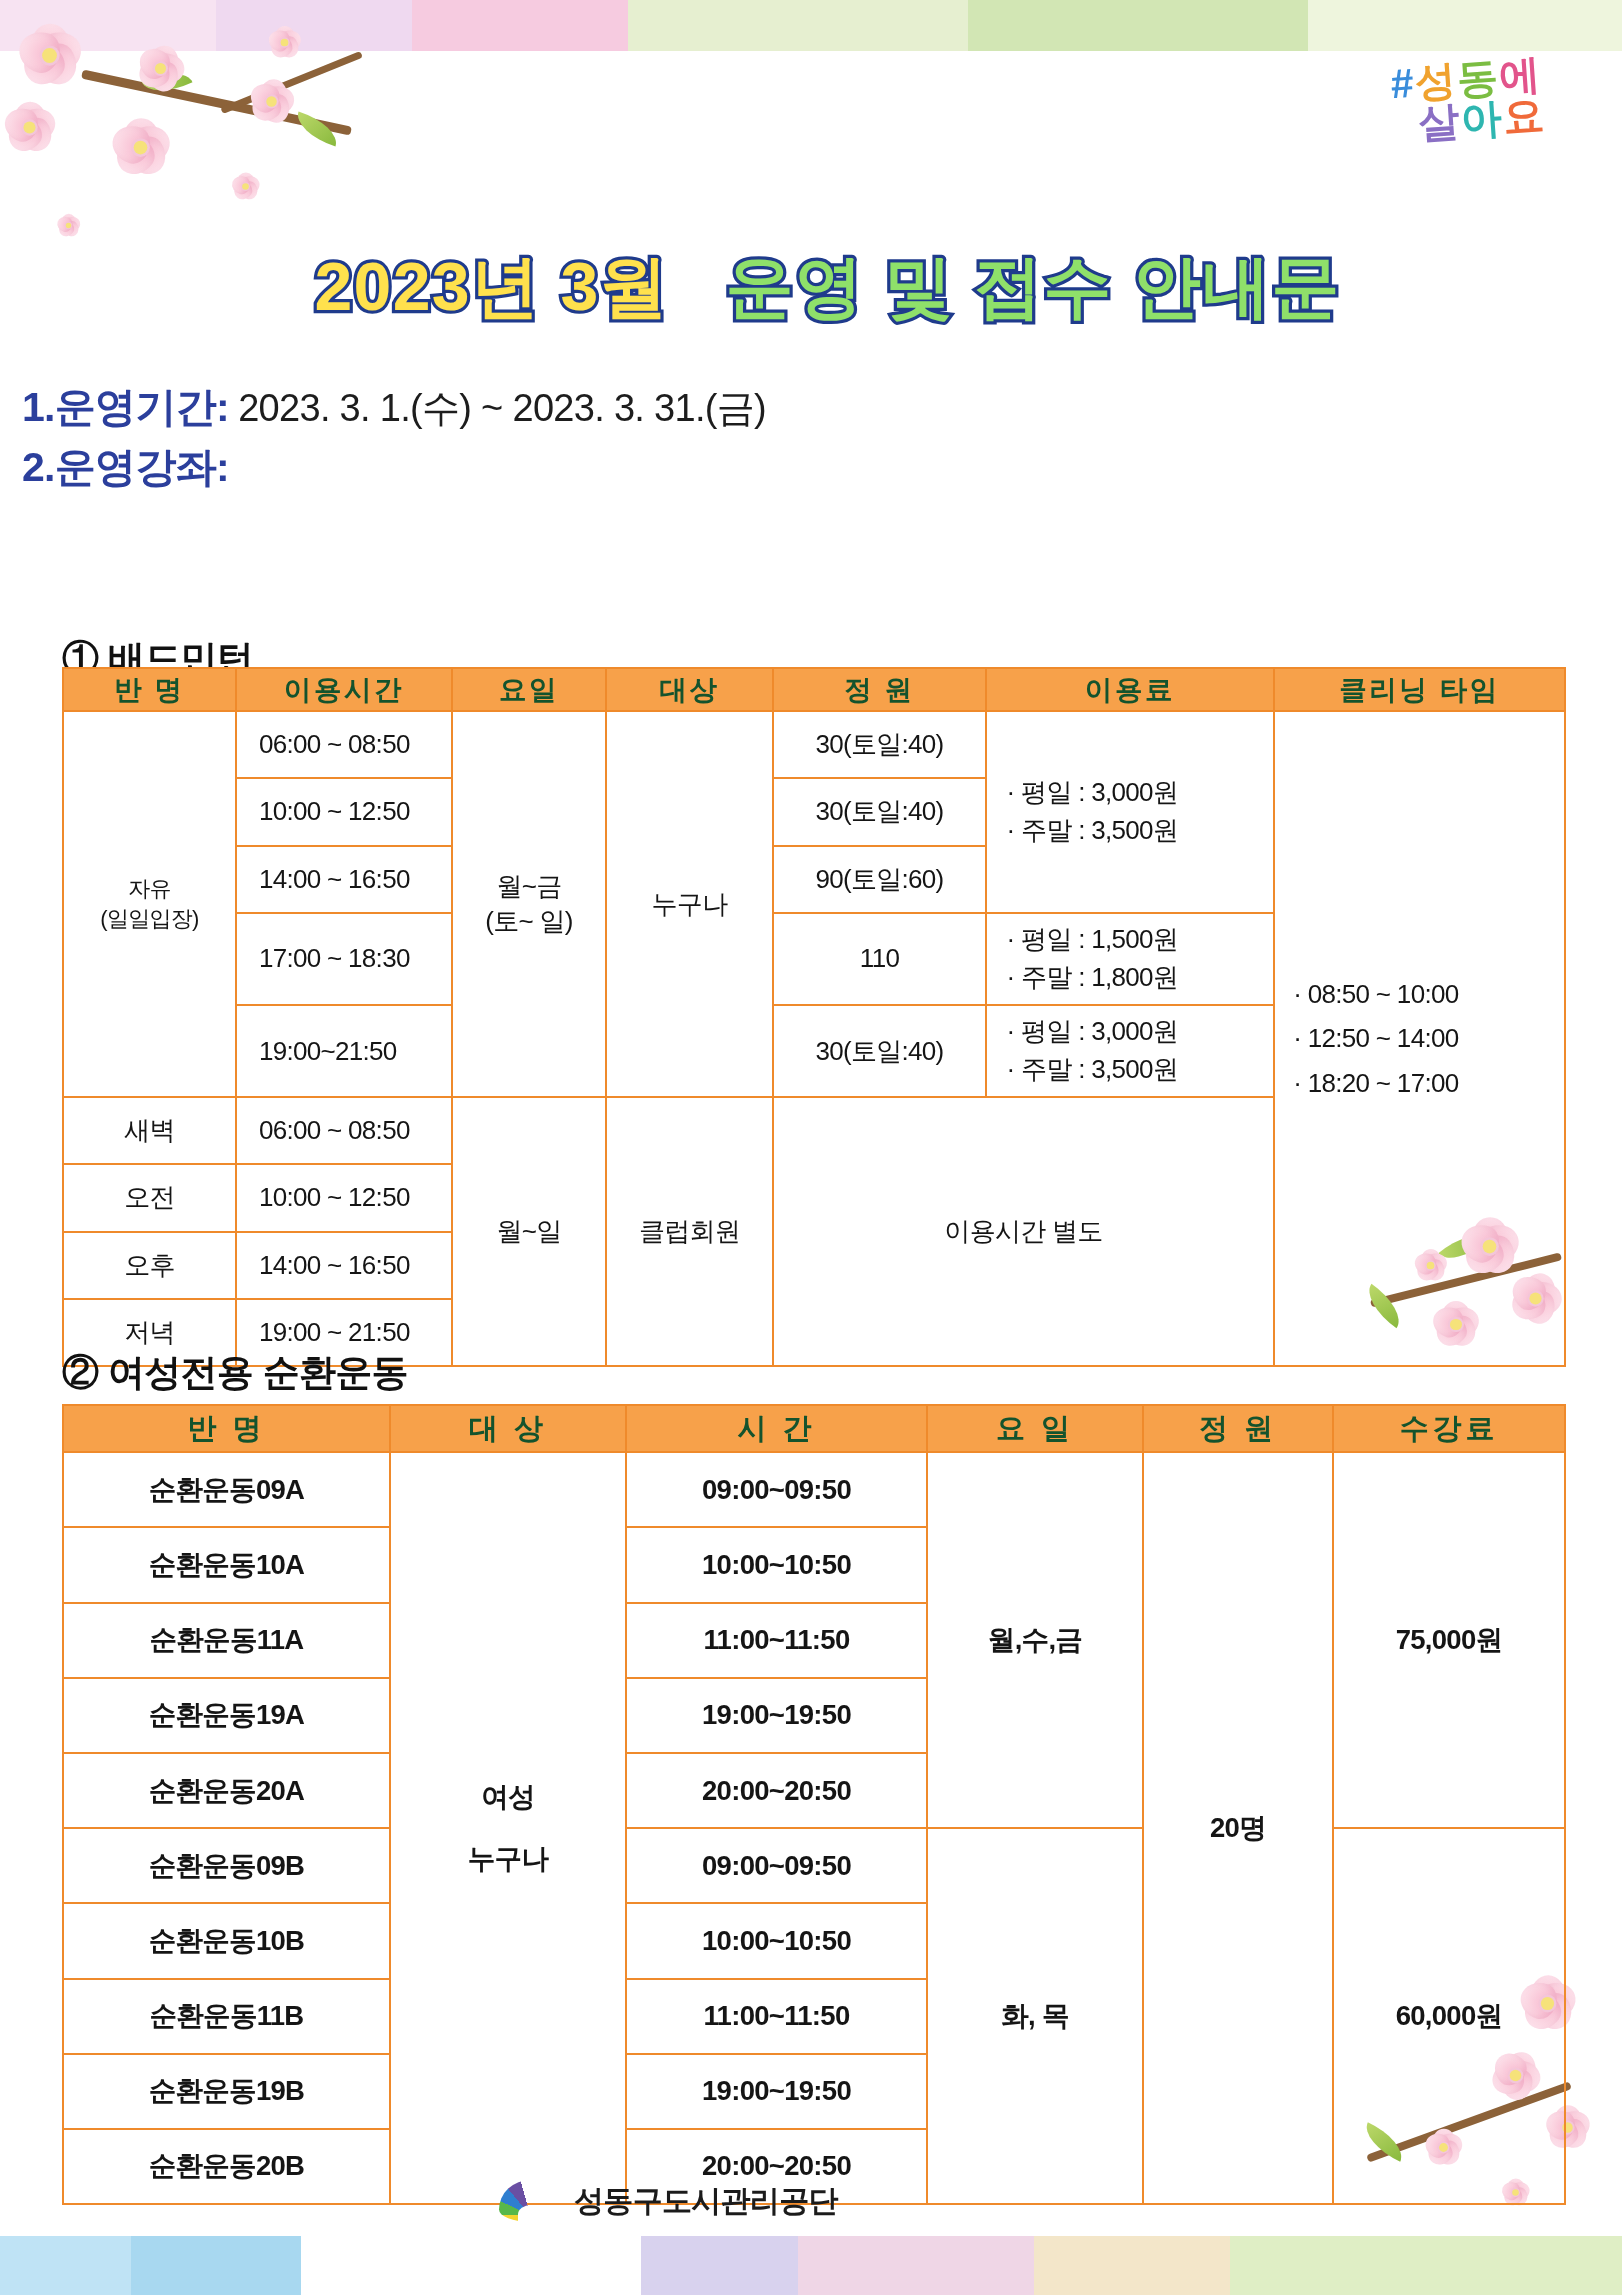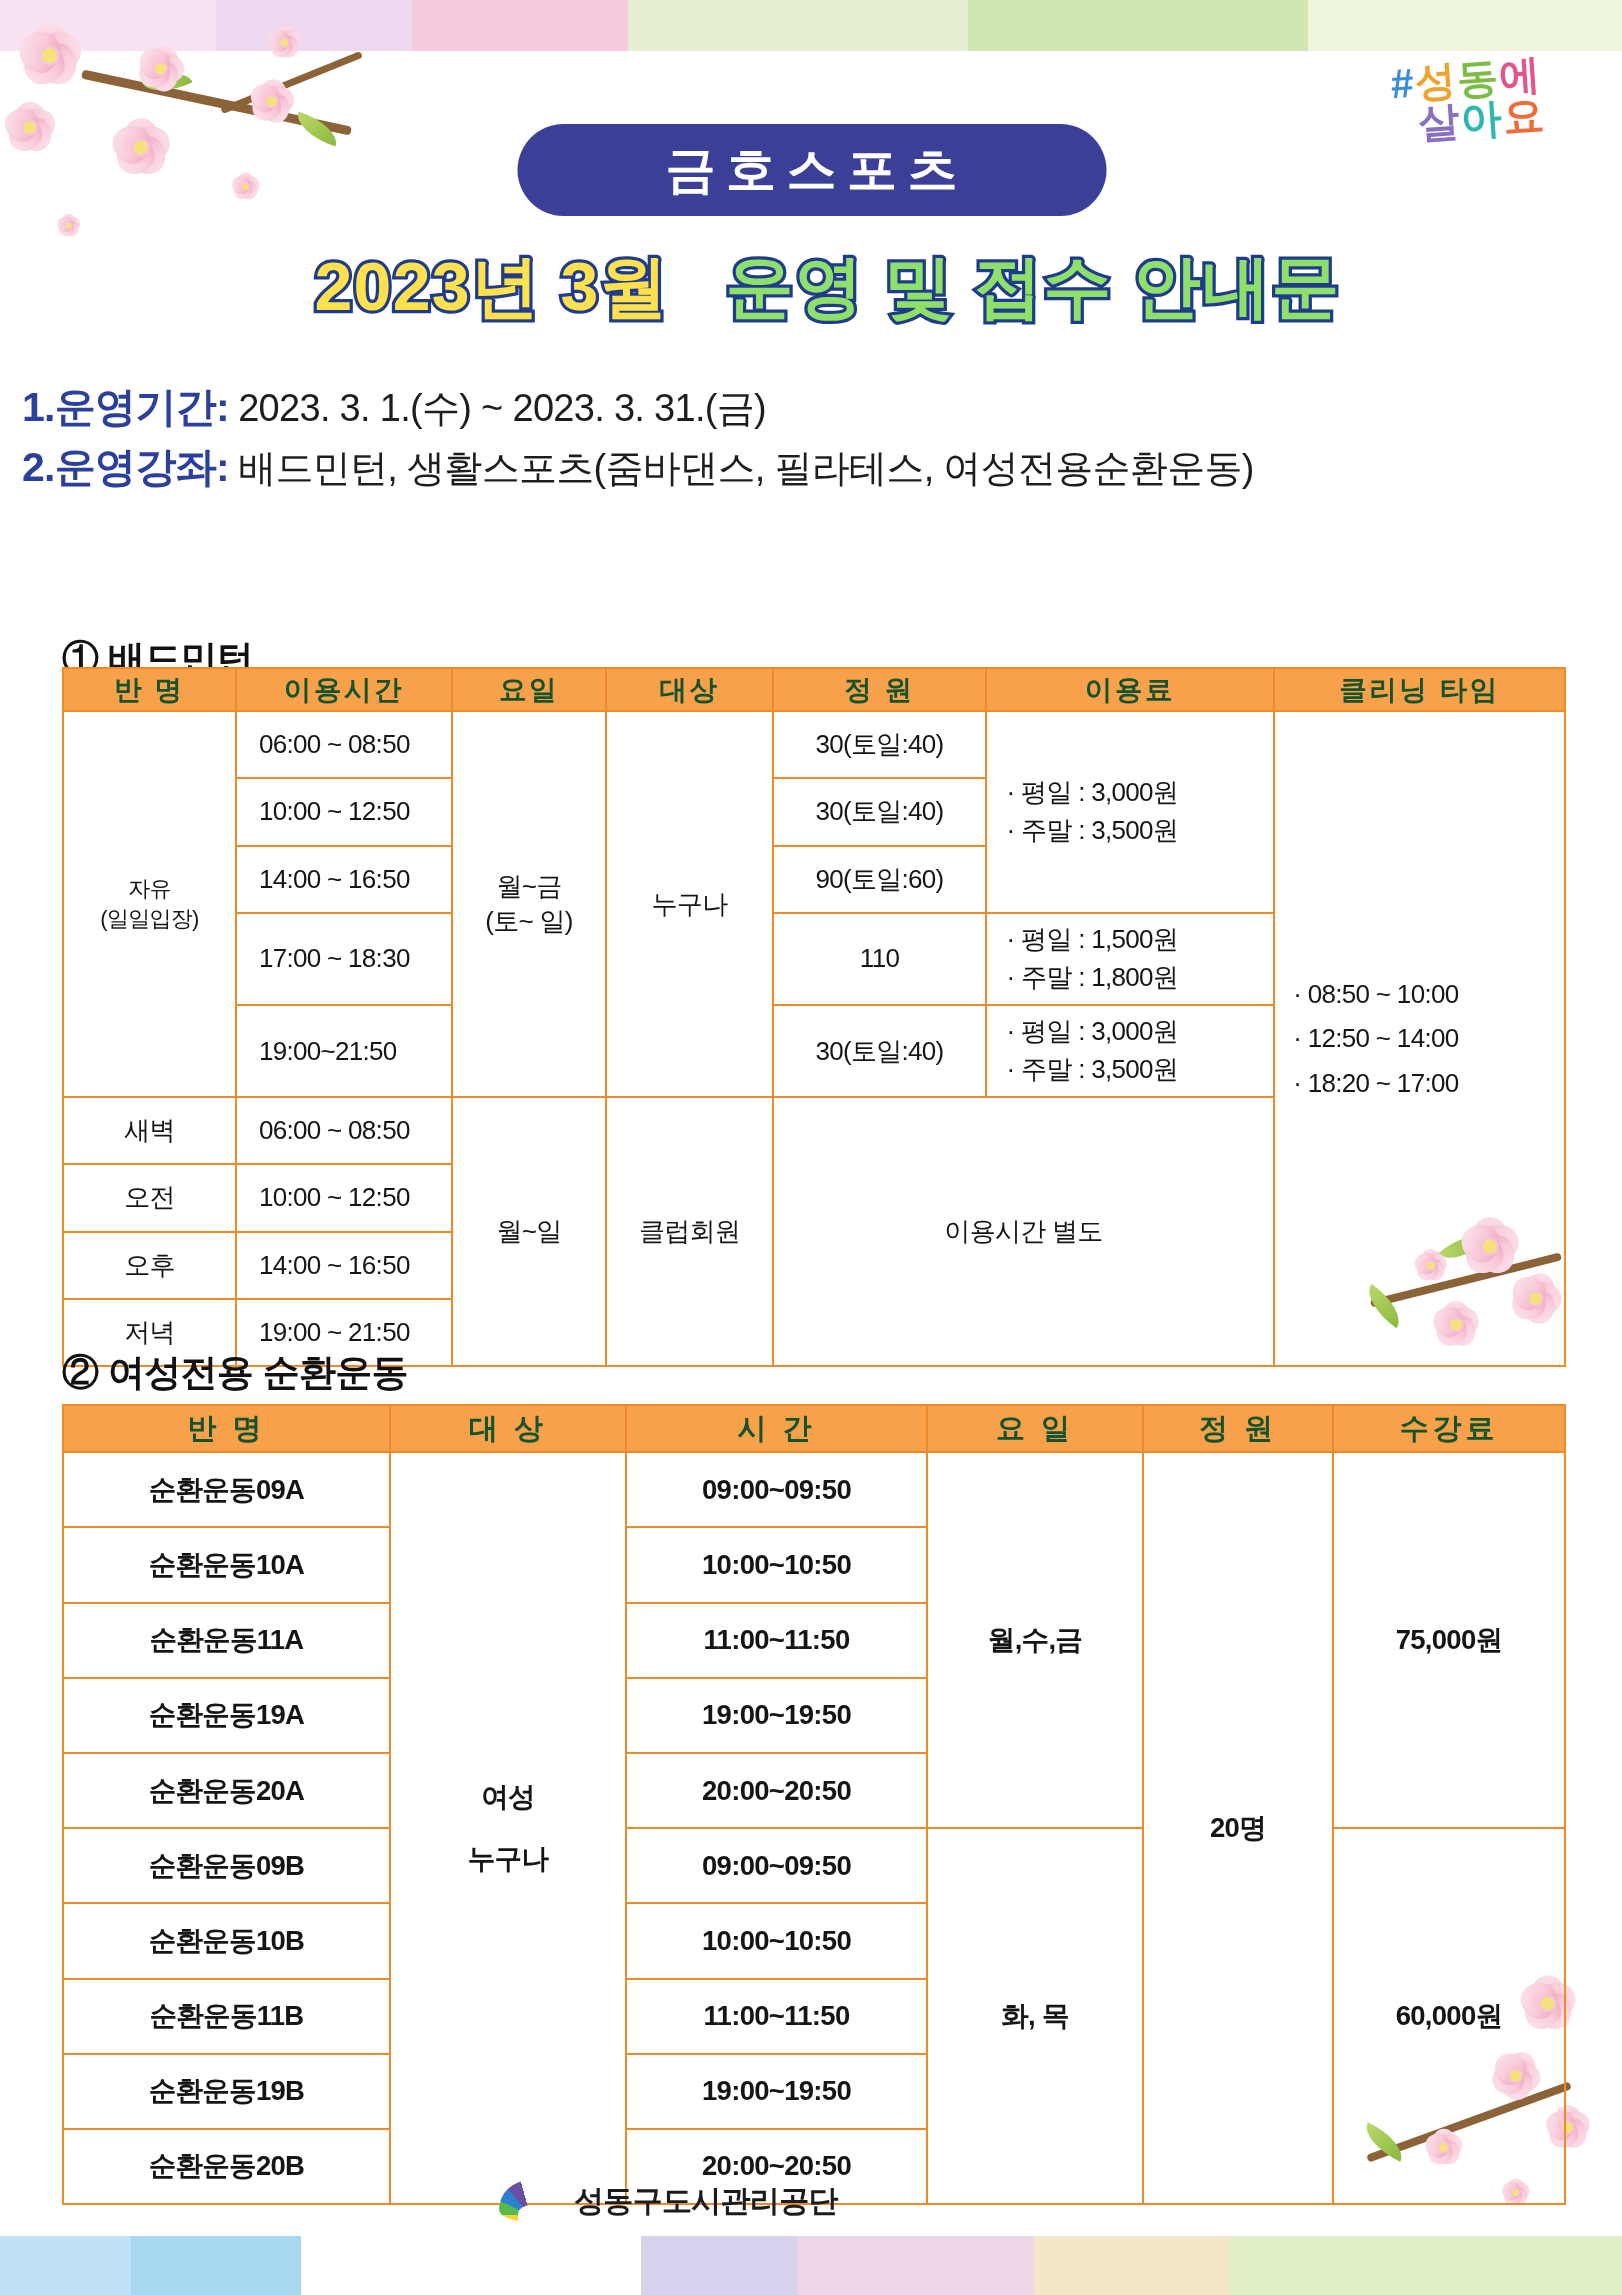--- a/index.html
+++ b/index.html
@@ -424,36 +424,34 @@
 
   <div class="brand-tag">
     <div class="l1">
       <span class="c1">#</span><span class="c2">성</span><span class="c3">동</span><span class="c4">에</span>
     </div>
     <div class="l2" style="margin-left:26px;">
       <span class="c5">살</span><span class="c6">아</span><span class="c7">요</span>
     </div>
   </div>
 
-  <div class="title-pill">금호스포츠</div>
 
   <div class="main-title">
     <span class="yellow">2023년 3월</span>
     <span>&nbsp;</span>
     <span class="green">운영 및 접수 안내문</span>
   </div>
 
   <div class="intro">
     <div class="intro-row">
       <div class="intro-label">1.운영기간:</div>
       <div class="intro-value">2023. 3. 1.(수) ~ 2023. 3. 31.(금)</div>
     </div>
     <div class="intro-row">
       <div class="intro-label">2.운영강좌:</div>
-      <div class="intro-value">배드민턴, 생활스포츠(줌바댄스, 필라테스, 여성전용순환운동)</div>
     </div>
   </div>
 
   <div class="section-head" id="sec1">① 배드민턴</div>
 
   <table class="tbl-badminton">
     <colgroup>
       <col style="width:173px">
       <col style="width:216px">
       <col style="width:154px">

